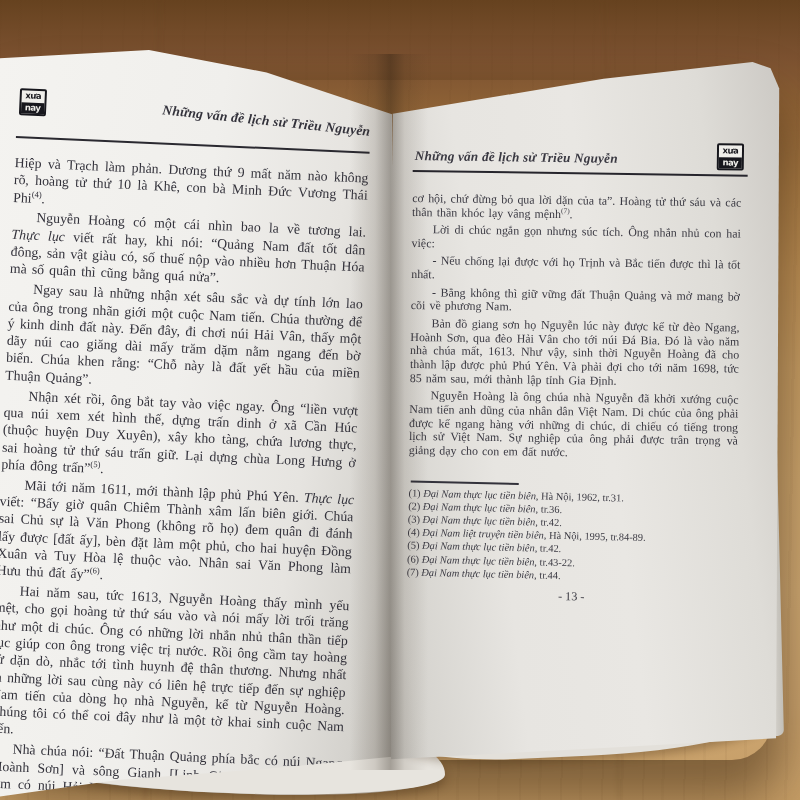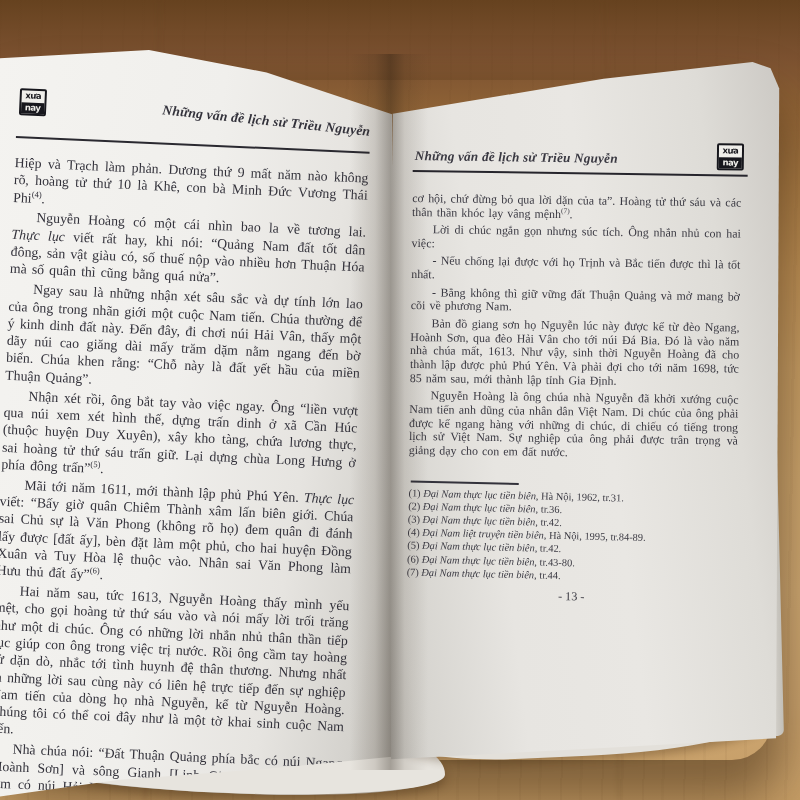--- a/index.html
+++ b/index.html
@@ -151,21 +151,21 @@
         <p class="para"><span>Nguyễn Hoàng là ông chúa nhà Nguyễn đã khởi xướng cuộc Nam tiến anh dũng của nhân dân Việt Nam. Di chúc của ông phải được kể ngang hàng với những di chúc, di chiếu có tiếng trong lịch sử Việt Nam. Sự nghiệp của ông phải được trân trọng và giảng dạy cho con em đất nước.</span></p>
       </div>
     <div class="fnblock">
       <div class="fn-rule"></div>
       <div>
           <div class="fn"><span>(1) </span><span class="it">Đại Nam thực lục tiền biên</span><span>, Hà Nội, 1962, tr.31.</span></div>
           <div class="fn"><span>(2) </span><span class="it">Đại Nam thực lục tiền biên</span><span>, tr.36.</span></div>
           <div class="fn"><span>(3) </span><span class="it">Đại Nam thực lục tiền biên</span><span>, tr.42.</span></div>
           <div class="fn"><span>(4) </span><span class="it">Đại Nam liệt truyện tiền biên</span><span>, Hà Nội, 1995, tr.84-89.</span></div>
           <div class="fn"><span>(5) </span><span class="it">Đại Nam thực lục tiền biên</span><span>, tr.42.</span></div>
-          <div class="fn"><span>(6) </span><span class="it">Đại Nam thực lục tiền biên</span><span>, tr.43-80.</span></div>
+          <div class="fn"><span>(6) </span><span class="it">Đại Nam thực lục tiền biên</span><span>, tr.43-22.</span></div>
           <div class="fn"><span>(7) </span><span class="it">Đại Nam thực lục tiền biên</span><span>, tr.44.</span></div>
         </div>
     </div>
     <div class="pagenum">- 13 -</div>
   </div>
 </div>
 
 <div class="gutter"></div>
 
 </body></html>

